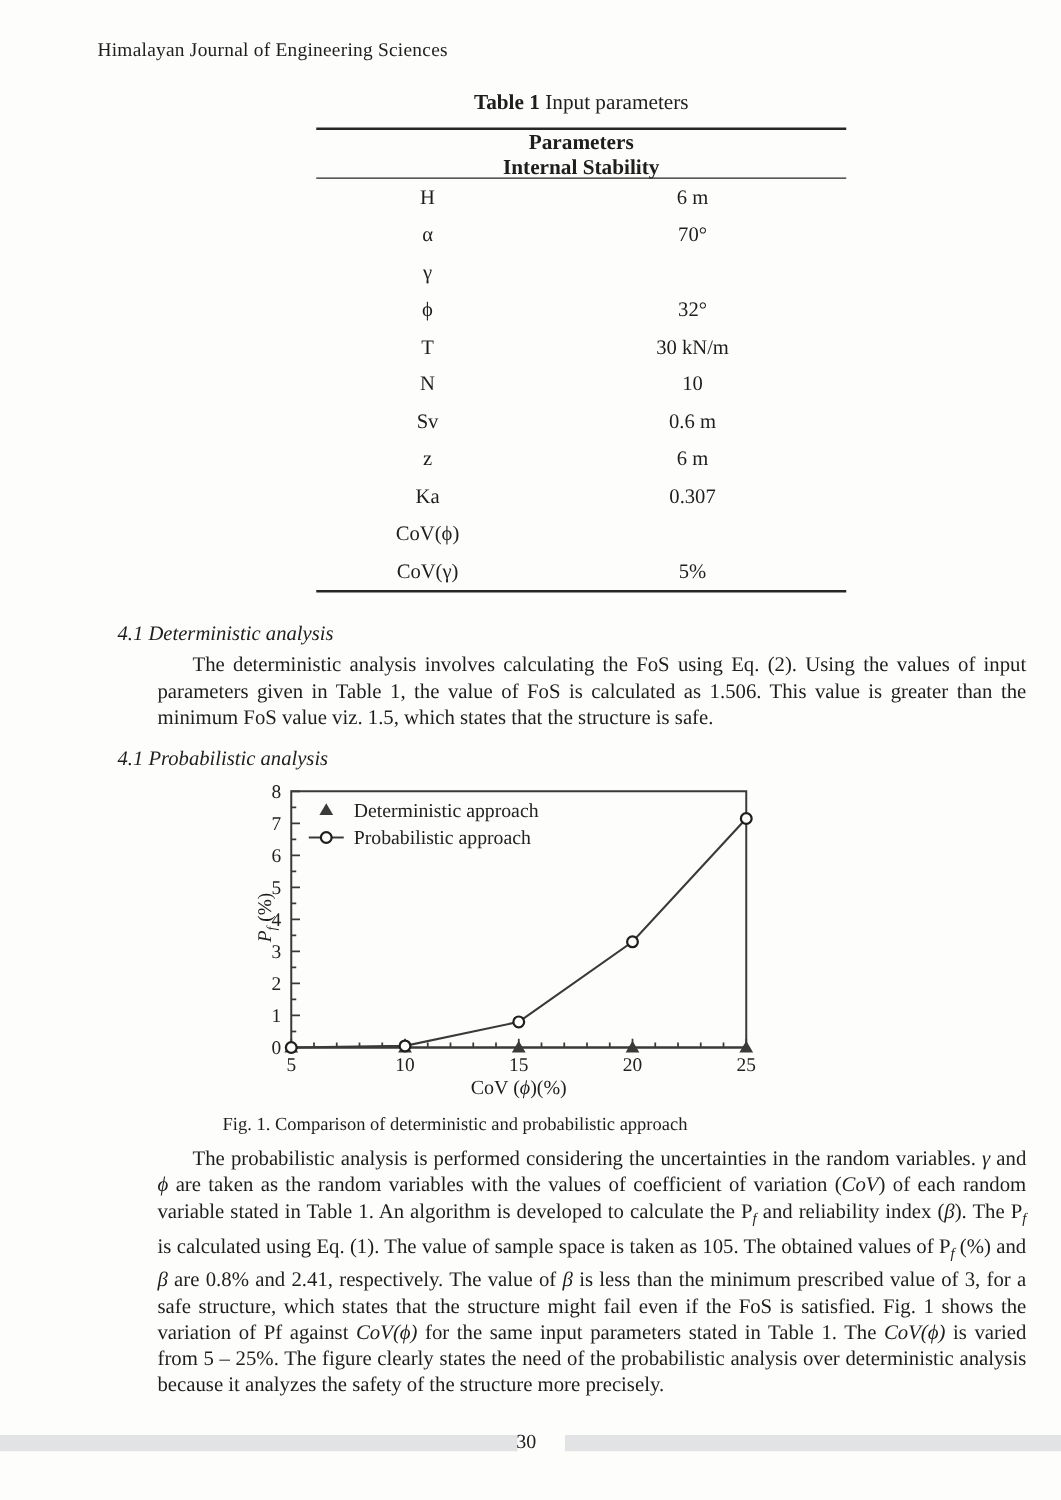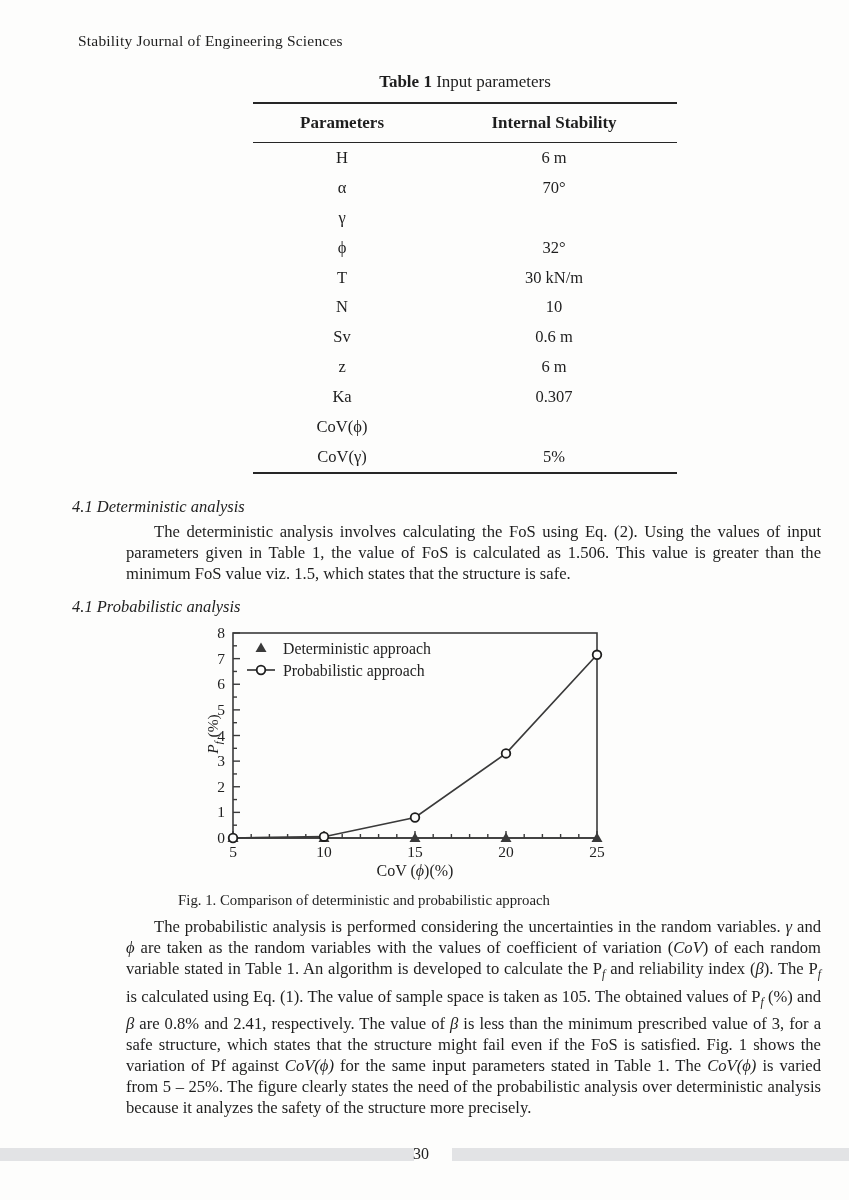--- a/index.html
+++ b/index.html
@@ -17,27 +17,27 @@
     text-align:center; font-size:17px;
   }
   .table-caption b{font-weight:bold;}
   .ptable{
     position:absolute; left:253px; top:102px; width:424px;
     border-top:2px solid #262626; border-bottom:2px solid #262626;
     font-size:16.5px;
   }
   .ptable .thead{
     display:flex; height:38px; align-items:center;
-    border-bottom:1.5px solid #262626; font-weight:bold; font-size:17px;
+    border-bottom:1.5px solid #262626; font-weight:bold; font-size:17px;flex-direction:column;
   }
   .ptable .col1{width:42%; text-align:center;}
   .ptable .col2{width:58%; text-align:center;}
   .ptable .trow{display:flex; height:29.9px; line-height:29.9px;}
   .sec-heading{
-    position:absolute; left:72px; font-style:italic; font-size:16.5px;
+    position:absolute; left:94px; font-style:italic; font-size:16.5px;
   }
   .para{
     position:absolute; left:78px; width:695px;
     font-size:16.6px; line-height:21.1px;
     text-align:justify; text-indent:28px;margin-left:48px;
   }
   .chart-wrap{position:absolute; left:185px; top:622px; width:460px; height:270px;}
   .chart-svg{position:absolute; left:0; top:0;}
   .xaxis-title{
     position:absolute; left:48px; top:240px; width:364px;
@@ -58,21 +58,21 @@
     position:absolute; left:394px; top:1145px; width:54px;
     text-align:center; font-size:16px;
   }
   sub{font-size:70%;}
 </style>
 </head>
 <body>
 
 <div class="page">
 
-  <div class="journal-header">Stability Journal of Engineering Sciences</div>
+  <div class="journal-header">Himalayan Journal of Engineering Sciences</div>
 
   <div class="table-caption">
     <b>Table 1</b><span> Input parameters</span>
   </div>
 
   <div class="ptable">
     <div class="thead">
       <div class="col1">Parameters</div>
       <div class="col2">Internal Stability</div>
     </div>

